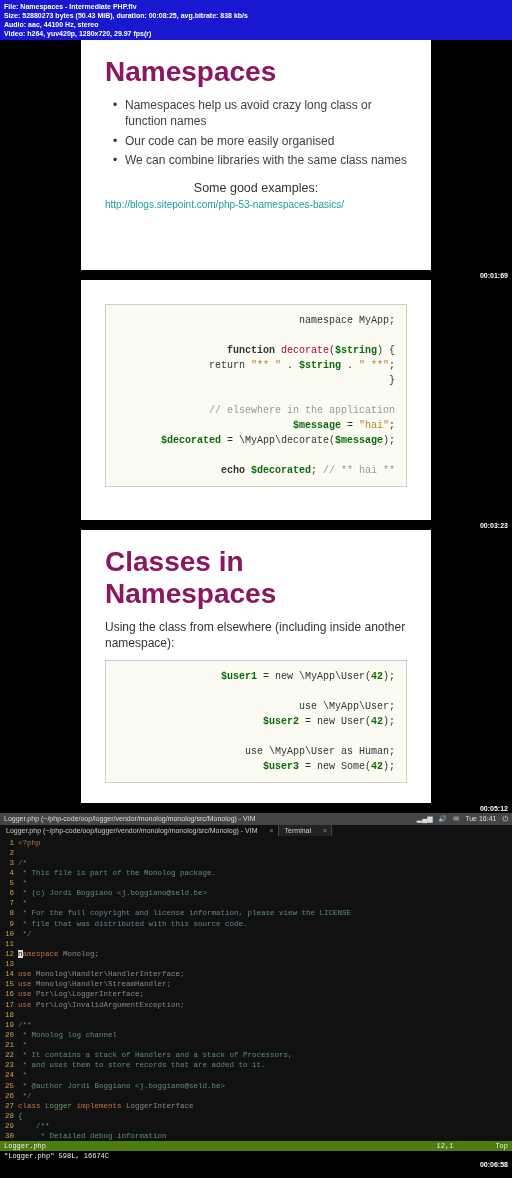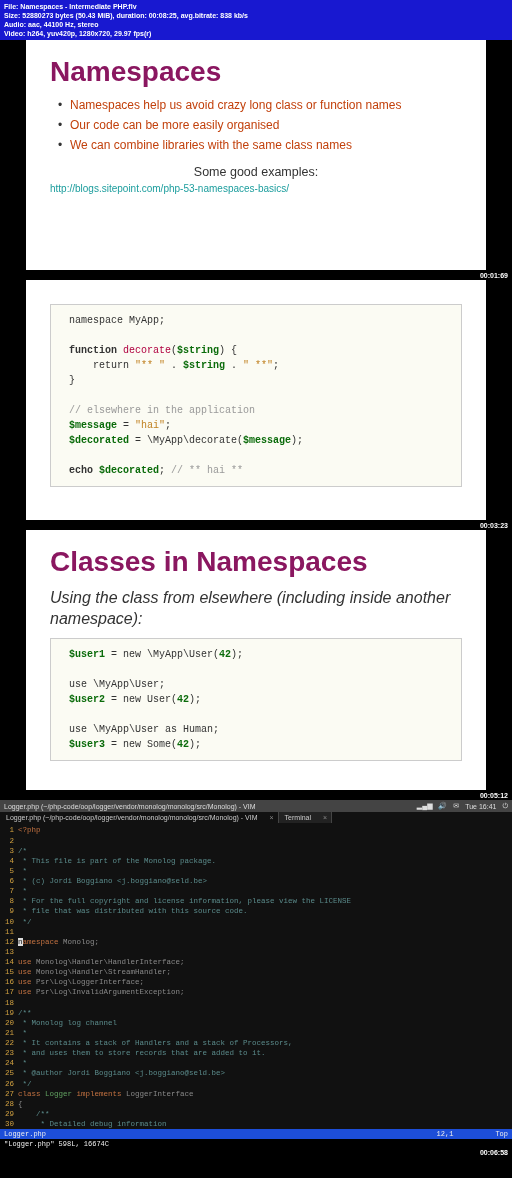--- a/index.html
+++ b/index.html
@@ -20,21 +20,21 @@
     font-weight: bold;
   }
   .slide-wrap {
     background: #000;
     padding: 0;
     position: relative;
   }
   .slide {
     background: #fff;
     margin: 0 auto;
-    width: 460px;
+    width: 350px;
     padding: 16px 24px 20px 24px;
     color: #333;
     position: relative;
   }
   .slide-gap {
     height: 10px;
     background: #000;
     position: relative;
   }
   .timestamp {
@@ -53,21 +53,21 @@
     margin-bottom: 10px;
     font-family: Arial, sans-serif;
   }
   .bullets {
     list-style: none;
     padding-left: 20px;
     margin-bottom: 12px;
   }
   .bullets li {
     font-size: 12px;
-    color: #c2410c;
+    color: #404040;
     margin-bottom: 4px;
     position: relative;
     line-height: 1.3;
   }
   .bullets li::before {
     content: "•";
     position: absolute;
     left: -12px;
     color: #333;
   }
@@ -78,51 +78,51 @@
     text-align: center;
   }
   .link {
     color: #1b9d9d;
     font-size: 10px;
     text-decoration: none;
   }
   .code-block {
     border: 1px solid #ccc;
     background: #fbfbf3;
-    padding: 8px 18px;
+    padding: 8px 11px;
     font-family: "Courier New", monospace;
     font-size: 10px;
     line-height: 1.5;
     color: #333;
     white-space: pre;
     margin-top: 8px;
+    text-align: right;
   }
   .kw-fn { color: #b00040; }
   .kw-var { color: #0a6b0a; font-weight: bold; }
   .kw-lit { color: #c08020; }
   .kw-num { color: #0a6b0a; font-weight: bold; }
   .kw-cmt { color: #999; }
   .kw-key { color: #333; font-weight: bold; }
   .watermark {
     position: absolute;
     left: 50%;
     transform: translateX(-50%);
     bottom: 10px;
     color: #d8e000;
     font-size: 20px;
     font-family: "Times New Roman", serif;
     opacity: 0.95;
     letter-spacing: 0.5px;
   }
   .subtitle-text {
-    font-size: 16px;
+    font-size: 12px;
     color: #333;
     margin-bottom: 4px;
     line-height: 1.3;
-    font-style: italic;
   }
   
   .term-titlebar {
     background: #444;
     font-size: 7px;
     padding: 2px 4px;
     color: #ddd;
     display: flex;
     justify-content: space-between;
     align-items: center;
@@ -163,21 +163,21 @@
     color: #d0a040;
     padding-right: 4px;
     flex-shrink: 0;
   }
   .term-code { flex: 1; }
   .t-cmt { color: #5a8a8a; }
   .t-kw { color: #c07040; }
   .t-cls { color: #60a060; }
   .t-namespace { background: #ddd; color: #111; }
   .term-status {
-    background: #1d4ed8;
+    background: #4d7c0f;
     font-size: 7px;
     padding: 1px 4px;
     display: flex;
     justify-content: space-between;
     color: #eee;
     font-family: "Courier New", monospace;
   }
   .term-status2 {
     background: #000;
     font-size: 7px;

